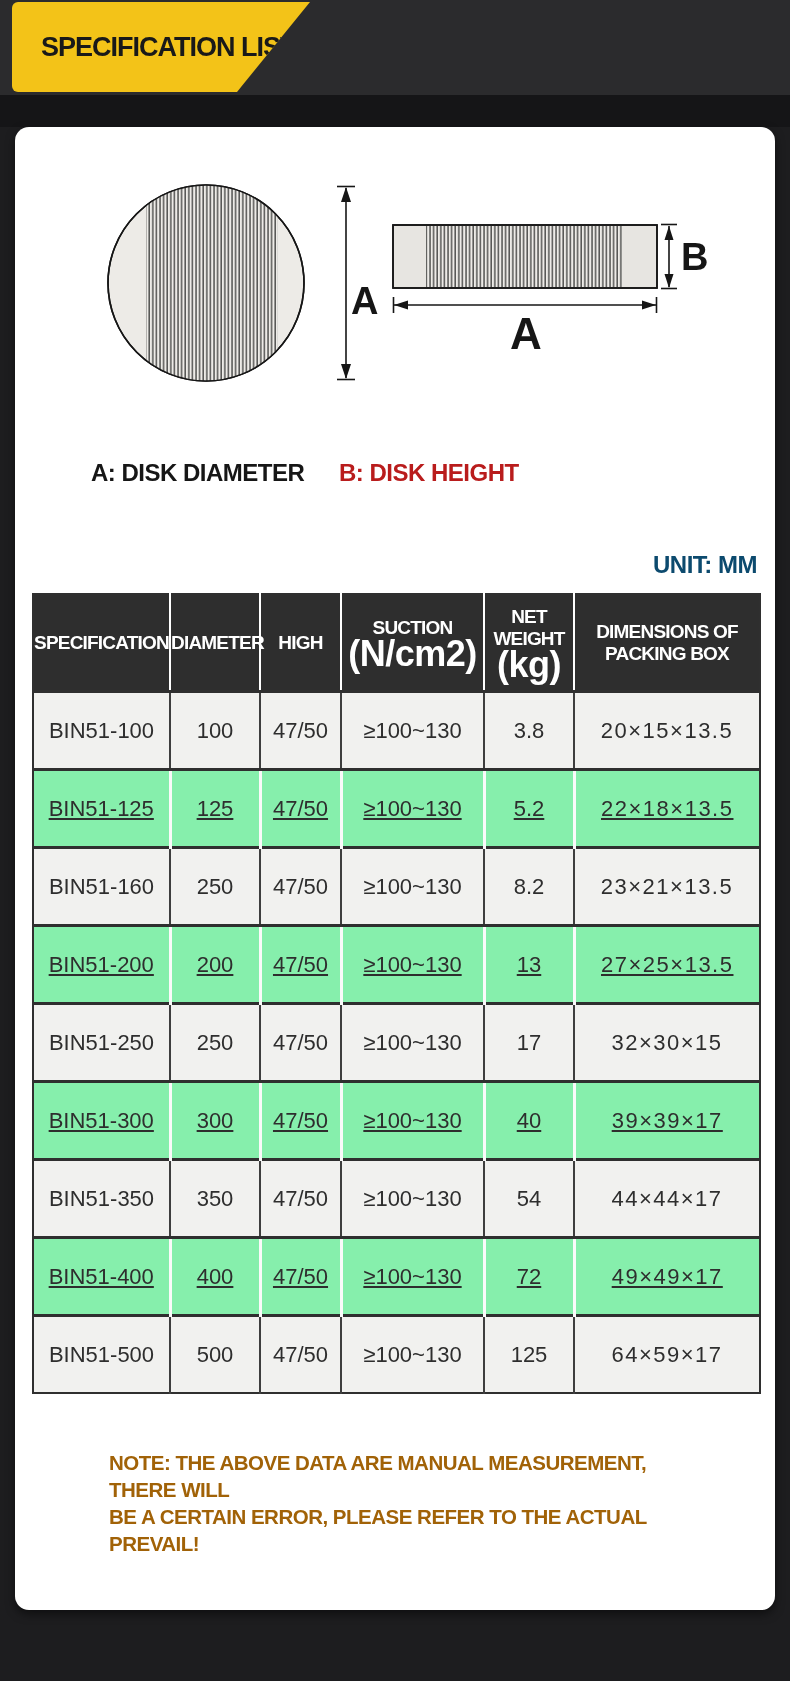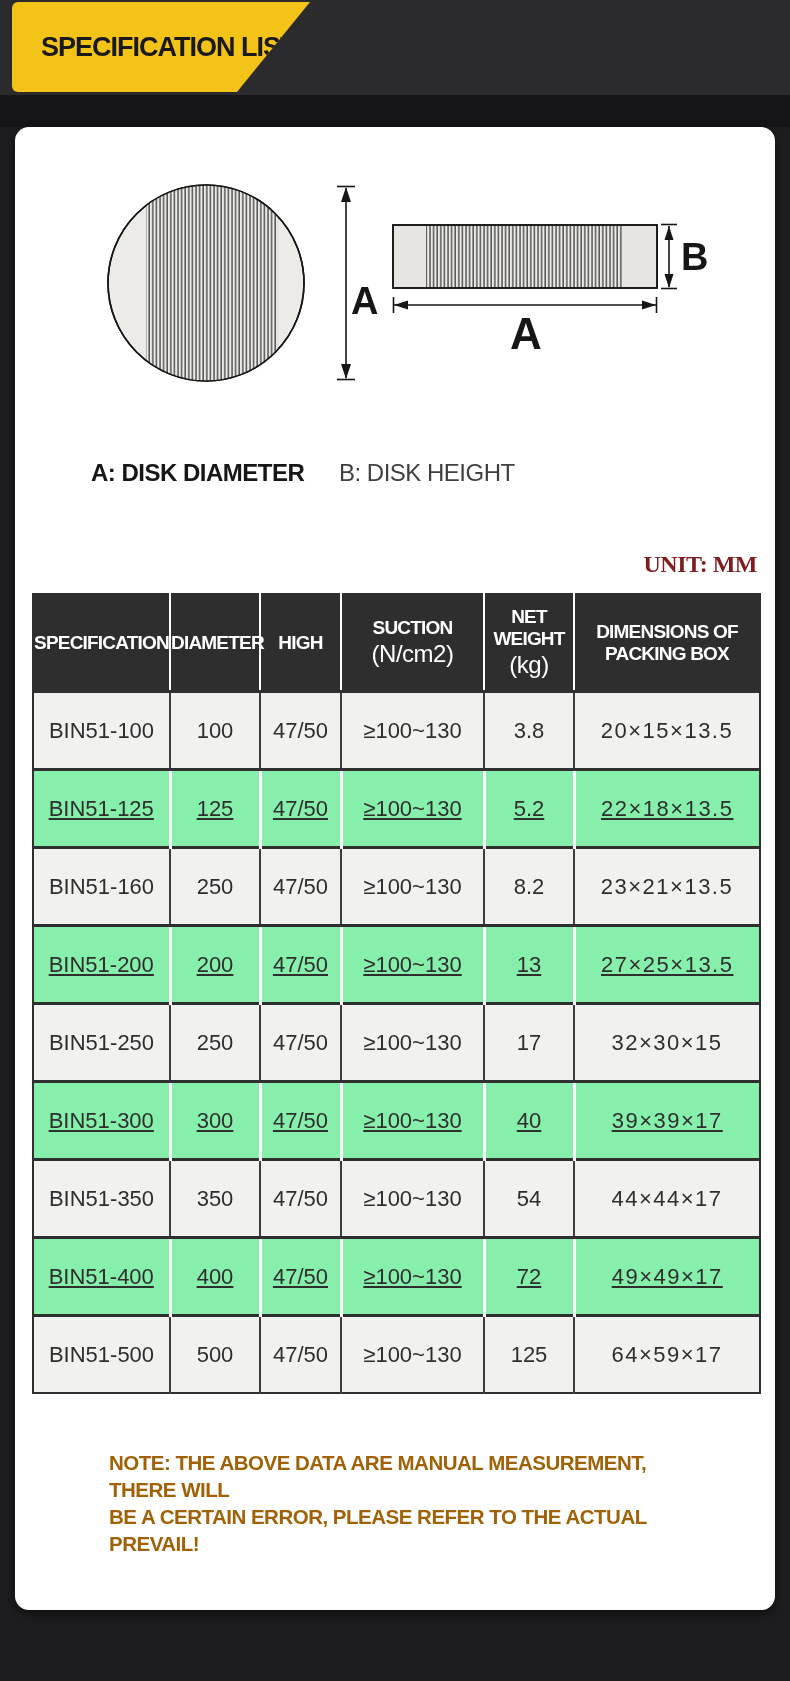--- a/index.html
+++ b/index.html
@@ -20,34 +20,34 @@
     position:absolute;left:29px;top:50%;transform:translateY(-50%);
     font-size:27px;font-weight:bold;color:#191919;letter-spacing:-1px;white-space:nowrap;
   }
   .card{
     position:absolute;left:15px;top:127px;width:760px;height:1483px;
     background:#ffffff;border-radius:14px;box-shadow:0 4px 10px rgba(0,0,0,.5);
   }
   .diagram-svg{position:absolute;left:0;top:0;}
   .caption-row{position:absolute;left:0;top:332px;width:760px;height:30px;}
   .caption-a{position:absolute;left:76px;top:0;font-size:24px;font-weight:bold;color:#161616;letter-spacing:-0.5px;white-space:nowrap;}
-  .caption-b{position:absolute;left:324px;top:0;font-size:24px;font-weight:normal;color:#404040;letter-spacing:-0.5px;white-space:nowrap;}
-  .unit-label{position:absolute;top:424px;right:18px;font-size:24px;font-weight:bold;color:#7f1d1d;letter-spacing:-0.5px;font-family:Liberation Serif, serif;}
+  .caption-b{position:absolute;left:324px;top:0;font-size:24px;font-weight:bold;color:#b91c1c;letter-spacing:-0.5px;white-space:nowrap;}
+  .unit-label{position:absolute;top:424px;right:18px;font-size:24px;font-weight:bold;color:#0c4a6e;letter-spacing:-0.5px;}
   table.spec{
     position:absolute;left:17px;top:466px;width:727px;
     border-collapse:collapse;table-layout:fixed;
     border:2px solid #2f2f2f;
   }
   table.spec th{
     background:#2e2e2e;color:#ffffff;height:95px;
     text-align:center;vertical-align:middle;padding:0;
   }
   table.spec th + th{border-left:2px solid #ffffff;}
   .h-line{font-size:19px;font-weight:bold;line-height:22px;letter-spacing:-0.8px;}
-  .h-big{font-size:24px;font-weight:normal;line-height:30px;letter-spacing:-0.5px;}
+  .h-big{font-size:36px;font-weight:bold;line-height:30px;letter-spacing:-0.5px;}
   table.spec td{
     height:75px;text-align:center;vertical-align:middle;
     font-size:22px;color:#2e2e2e;padding:0;
     border-top:3px solid #2f2f2f;
   }
   tr.light td{background:#f1f1ef;}
   tr.gray td{background:#86efac;text-decoration:underline;}
   tr.light td + td{border-left:2px solid #3e3e3e;}
   tr.gray td + td{border-left:3px solid #fafafa;}
   td.dims{letter-spacing:1.5px;}

